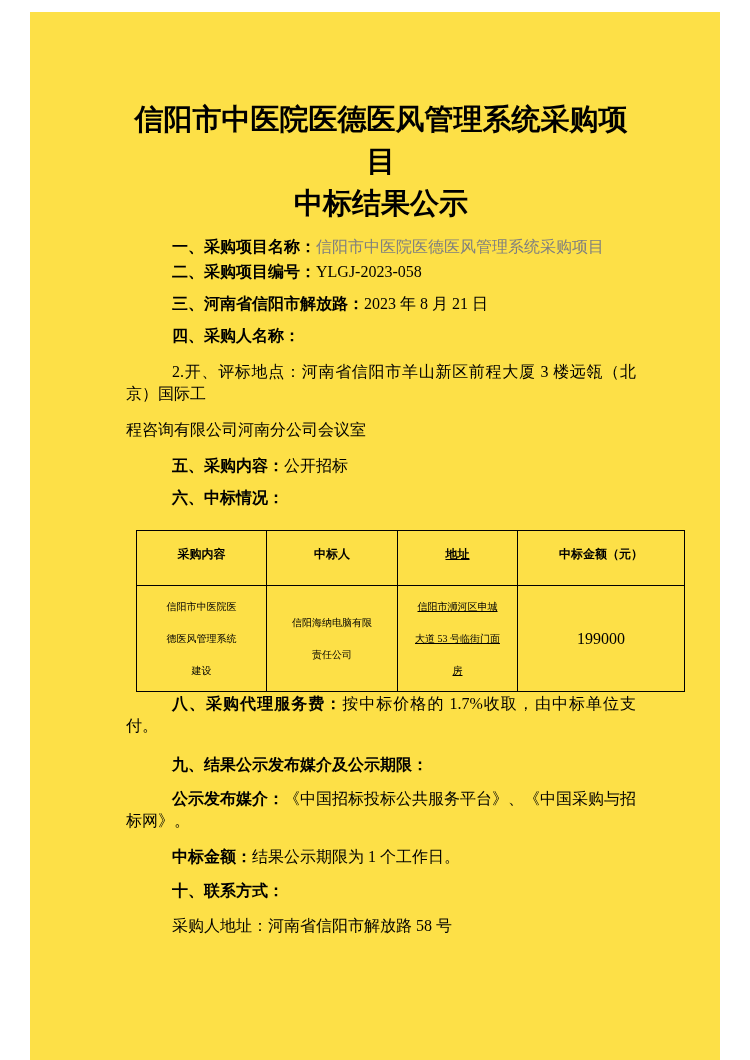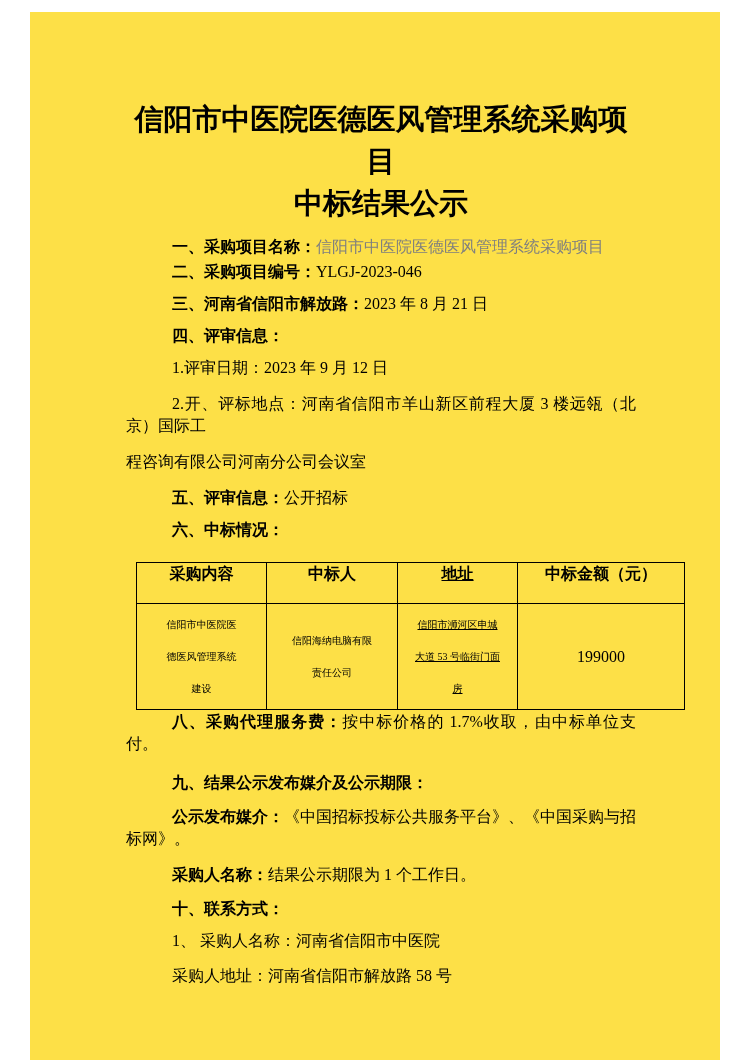--- a/index.html
+++ b/index.html
@@ -49,24 +49,24 @@
     margin-top: 21px;
   }
   .award-table th, .award-table td {
     border: 1px solid #000000;
     text-align: center;
     font-weight: normal;
     overflow: hidden;
   }
   .award-table th {
     height: 38px;
-    font-size: 16px;
+    font-size: 12px;
     font-weight: bold;
     vertical-align: top;
-    padding-top: 1px;
+    padding-top: 15px;
   }
   .award-table td {
     height: 105px;
     font-size: 10px;
     line-height: 32px;
     vertical-align: middle;
     white-space: pre-line;
     padding: 0 4px;
   }
   .award-table td.amount { font-size: 16px; white-space: normal; }
@@ -81,34 +81,33 @@
 <div class="page">
   <div class="doc">
 
     <h1 class="title">
       <span class="title-line">信阳市中医院医德医风管理系统采购项目</span>
       <span class="title-line">中标结果公示</span>
     </h1>
 
     <p class="para indent" style="margin-top:12px"><span class="b">一、采购项目名称：</span><span class="muted">信阳市中医院医德医风管理系统采购项目</span></p>
 
-    <p class="para indent" style="margin-top:3px"><span class="b">二、采购项目编号：</span><span>YLGJ-2023-046</span></p>
+    <p class="para indent" style="margin-top:3px"><span class="b">二、采购项目编号：</span><span>YLGJ-2023-058</span></p>
 
     <p class="para indent" style="margin-top:10px"><span class="b">三、河南省信阳市解放路：</span><span>2023 年 8 月 21 日</span></p>
 
-    <p class="para indent" style="margin-top:10px"><span class="b">四、评审信息：</span></p>
+    <p class="para indent" style="margin-top:10px"><span class="b">四、采购人名称：</span></p>
 
-    <p class="para indent" style="margin-top:10px"><span>1.评审日期：2023 年 9 月 12 日</span></p>
 
     <p class="para" style="margin-top:14px">
       <span class="line indent">2.开、评标地点：河南省信阳市羊山新区前程大厦 3 楼远瓴（北京）国际工</span>
       <span class="line" style="margin-top:14px">程咨询有限公司河南分公司会议室</span>
     </p>
 
-    <p class="para indent" style="margin-top:14px"><span class="b">五、评审信息：</span><span>公开招标</span></p>
+    <p class="para indent" style="margin-top:14px"><span class="b">五、采购内容：</span><span>公开招标</span></p>
 
     <p class="para indent" style="margin-top:10px"><span class="b">六、中标情况：</span></p>
 
     <table class="award-table">
       <thead>
         <tr>
           <th class="col-1">采购内容</th>
           <th class="col-2">中标人</th>
           <th class="col-3">地址</th>
           <th class="col-4">中标金额（元）</th>
@@ -129,22 +128,21 @@
       </tbody>
     </table>
 
 
     <p class="para indent" style="margin-top:1px"><span class="b">八、采购代理服务费：</span><span>按中标价格的 1.7%收取，由中标单位支付。</span></p>
 
     <p class="para indent" style="margin-top:17px"><span class="b">九、结果公示发布媒介及公示期限：</span></p>
 
     <p class="para indent" style="margin-top:12px"><span class="b">公示发布媒介：</span><span>《中国招标投标公共服务平台》、《中国采购与招标网》。</span></p>
 
-    <p class="para indent" style="margin-top:14px"><span class="b">采购人名称：</span><span>结果公示期限为 1 个工作日。</span></p>
+    <p class="para indent" style="margin-top:14px"><span class="b">中标金额：</span><span>结果公示期限为 1 个工作日。</span></p>
 
     <p class="para indent" style="margin-top:12px"><span class="b">十、联系方式：</span></p>
 
-    <p class="para indent" style="margin-top:10px"><span>1、 采购人名称：河南省信阳市中医院</span></p>
 
     <p class="para indent" style="margin-top:13px"><span>采购人地址：河南省信阳市解放路 58 号</span></p>
 
   </div>
 </div>
 
 </body></html>

